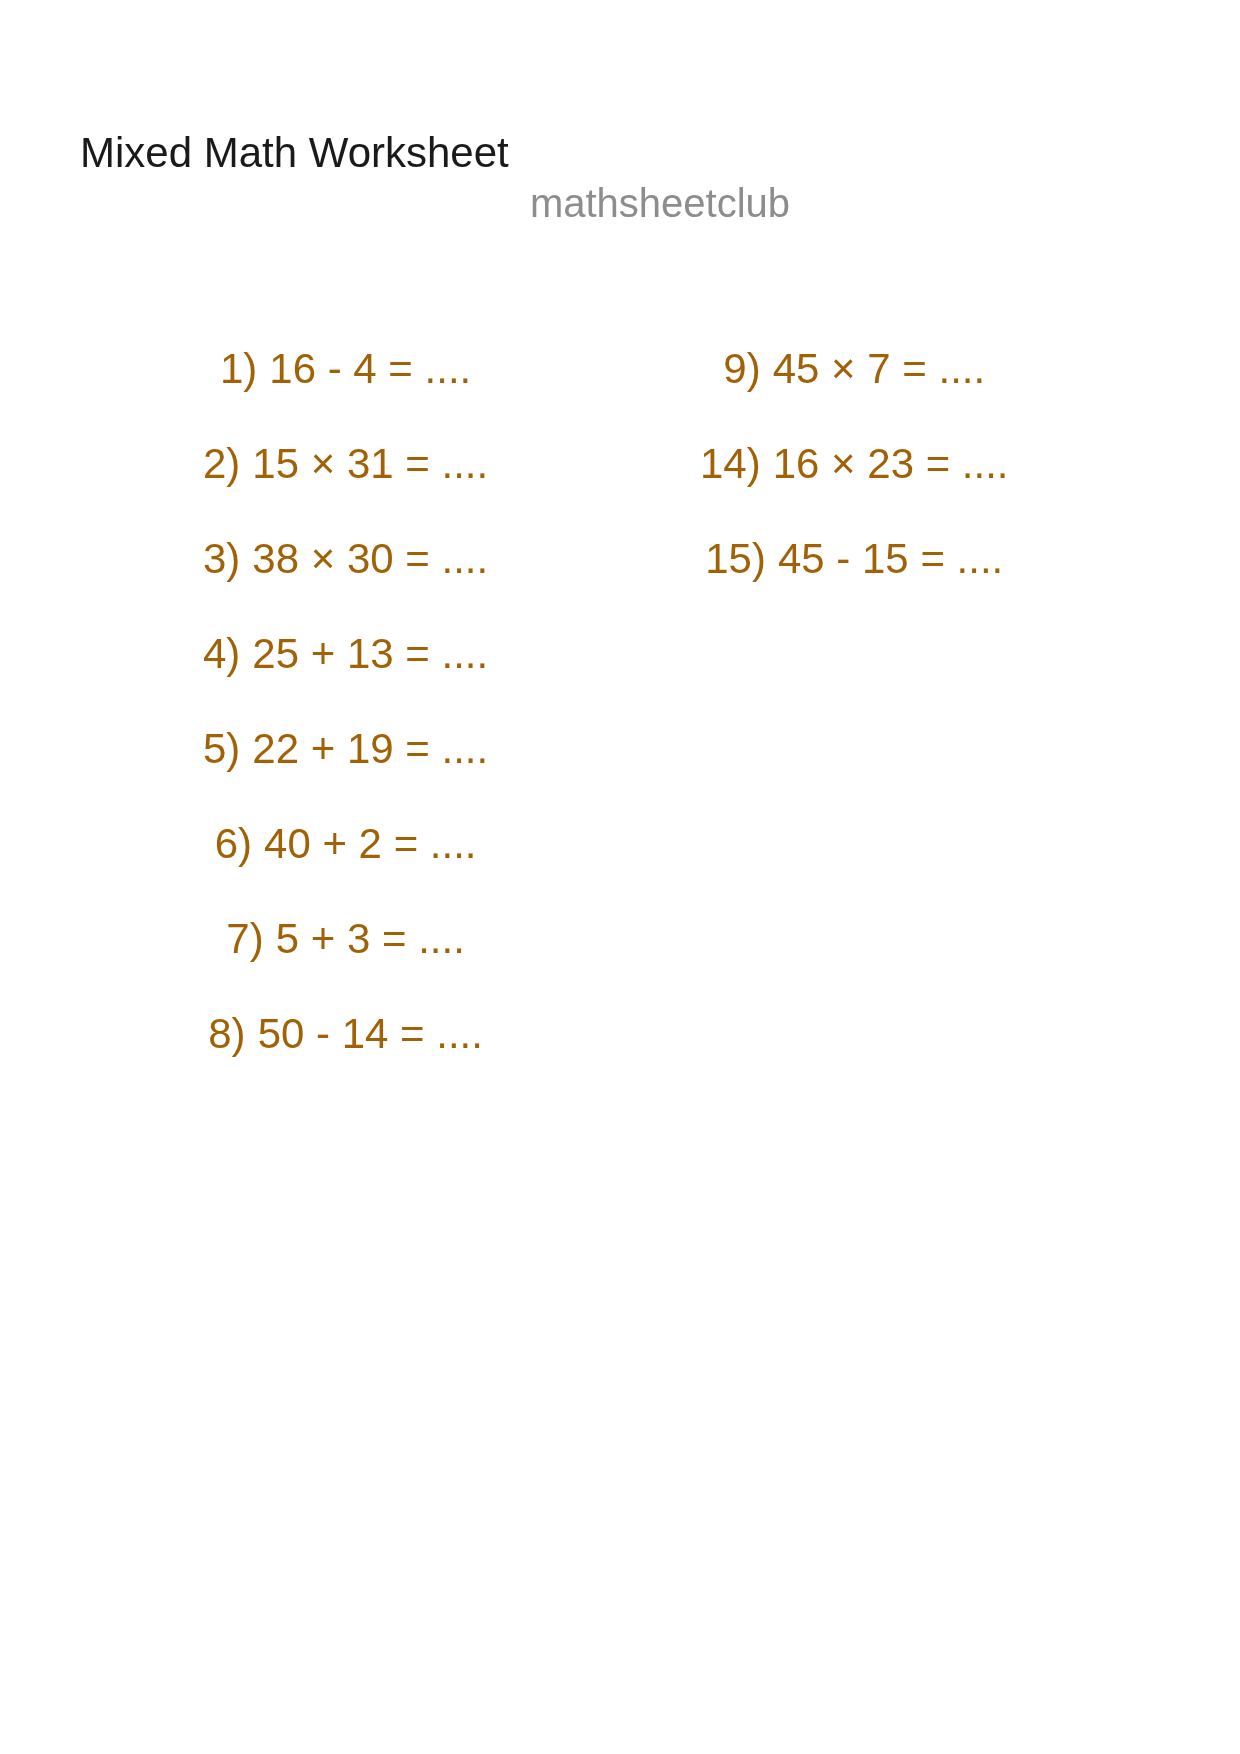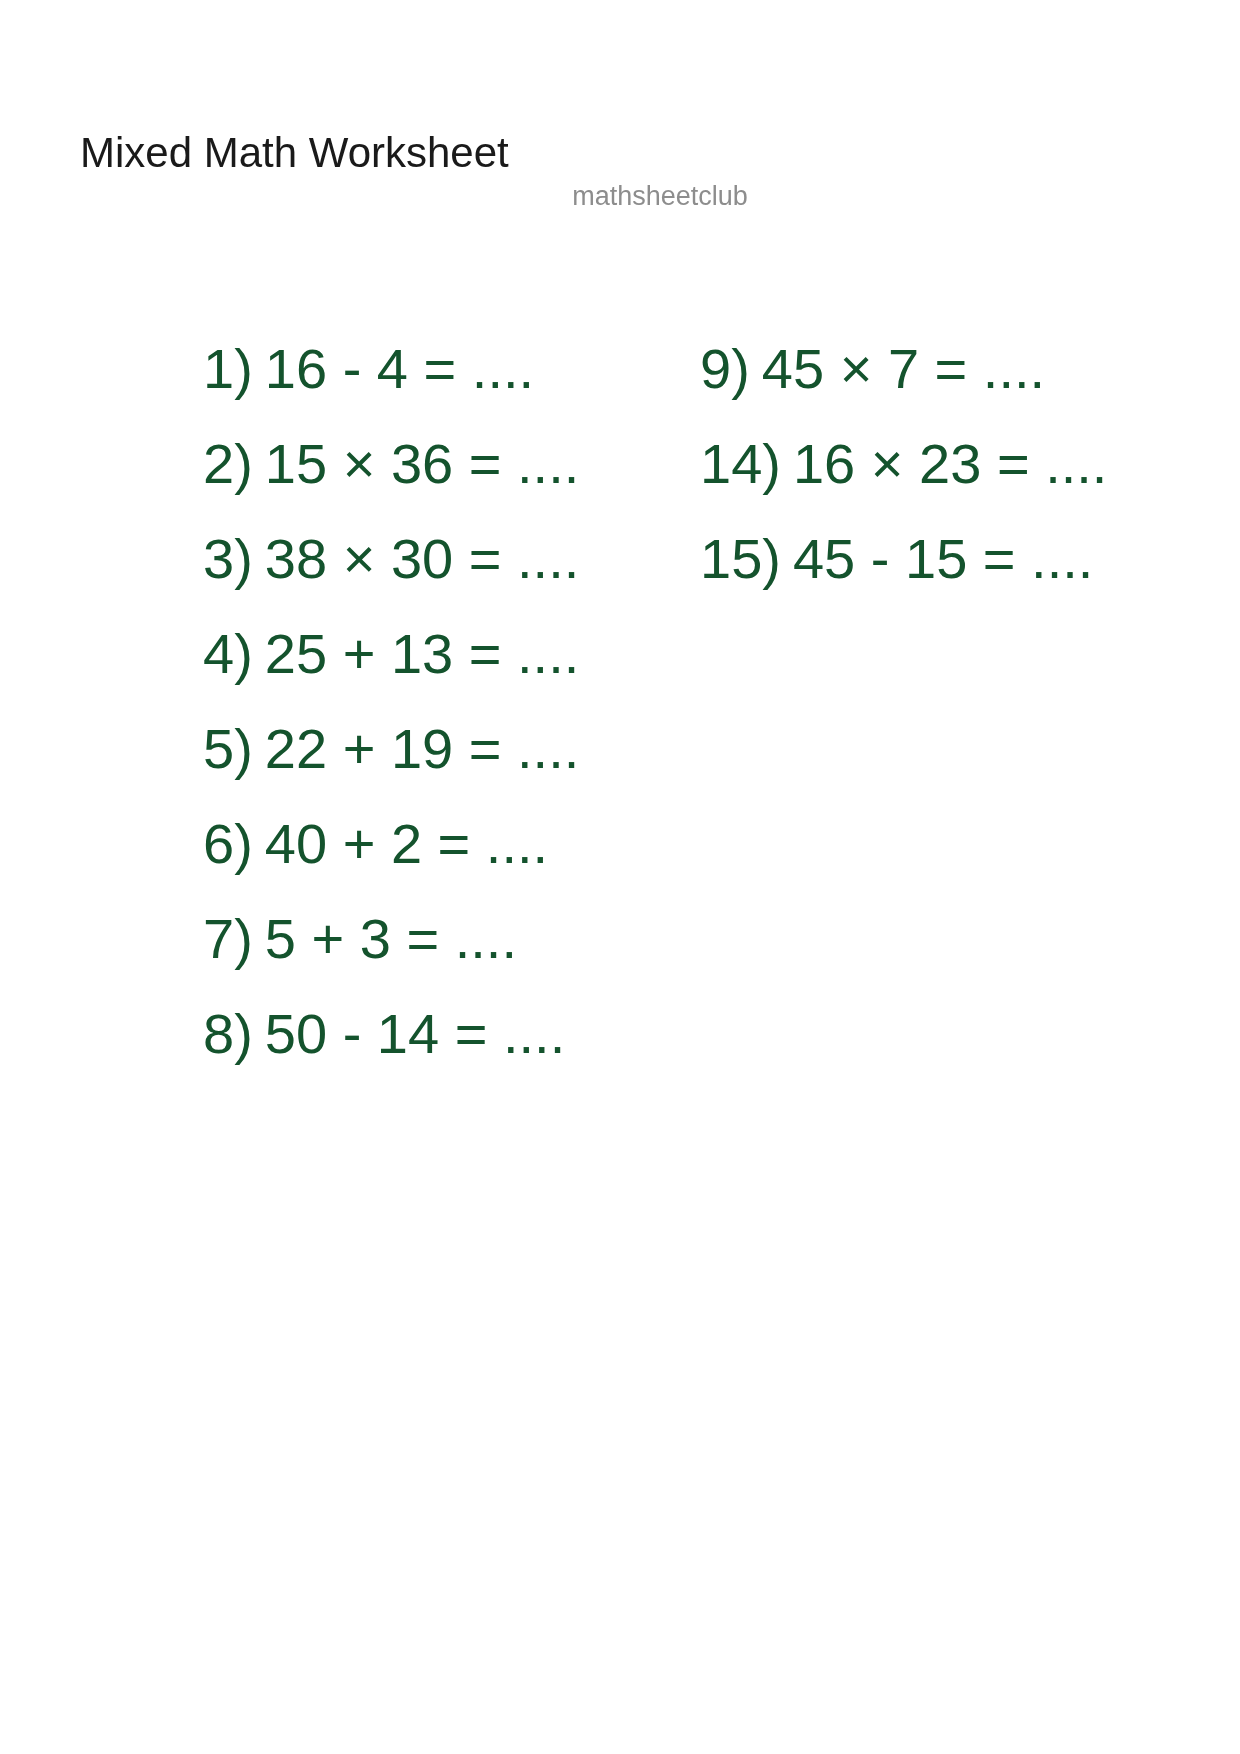--- a/index.html
+++ b/index.html
@@ -26,57 +26,58 @@
     color: #1a1a1a;
     letter-spacing: 0px;
     white-space: nowrap;
   }
   .page-subtitle {
     position: absolute;
     top: 183px;
     left: 80px;
     width: 1160px;
     text-align: center;
-    font-size: 27px;
+    font-size: 40px;
     line-height: 1;
     font-weight: 400;
     color: #8d8d8d;
     white-space: nowrap;
   }
   .problem-column {
     position: absolute;
     top: 346px;
   }
   .problem-column.left  { left: 203px; }
   .problem-column.right { left: 700px; }
   .problem-row {
     height: 95px;
-    font-size: 56px;
+    font-size: 42px;
     line-height: 46px;
     white-space: nowrap;
-    color: #14532d;
+    color: #a16207;
+    text-align: center;
   }
   .problem-row .label {
     margin-right: 12px;
   }
 </style>
 </head>
 <body>
 
 <div>
 
   <h1 class="page-title">Mixed Math Worksheet</h1>
   <div class="page-subtitle">mathsheetclub</div>
 
   <div class="problem-column left">
     <div class="problem-row">
       <span class="label">1)</span><span class="expr">16 - 4 = ....</span>
     </div>
     <div class="problem-row">
-      <span class="label">2)</span><span class="expr">15 × 36 = ....</span>
+      <span class="label">2)</span><span class="expr">15 × 31 = ....</span>
     </div>
     <div class="problem-row">
       <span class="label">3)</span><span class="expr">38 × 30 = ....</span>
     </div>
     <div class="problem-row">
       <span class="label">4)</span><span class="expr">25 + 13 = ....</span>
     </div>
     <div class="problem-row">
       <span class="label">5)</span><span class="expr">22 + 19 = ....</span>
     </div>

